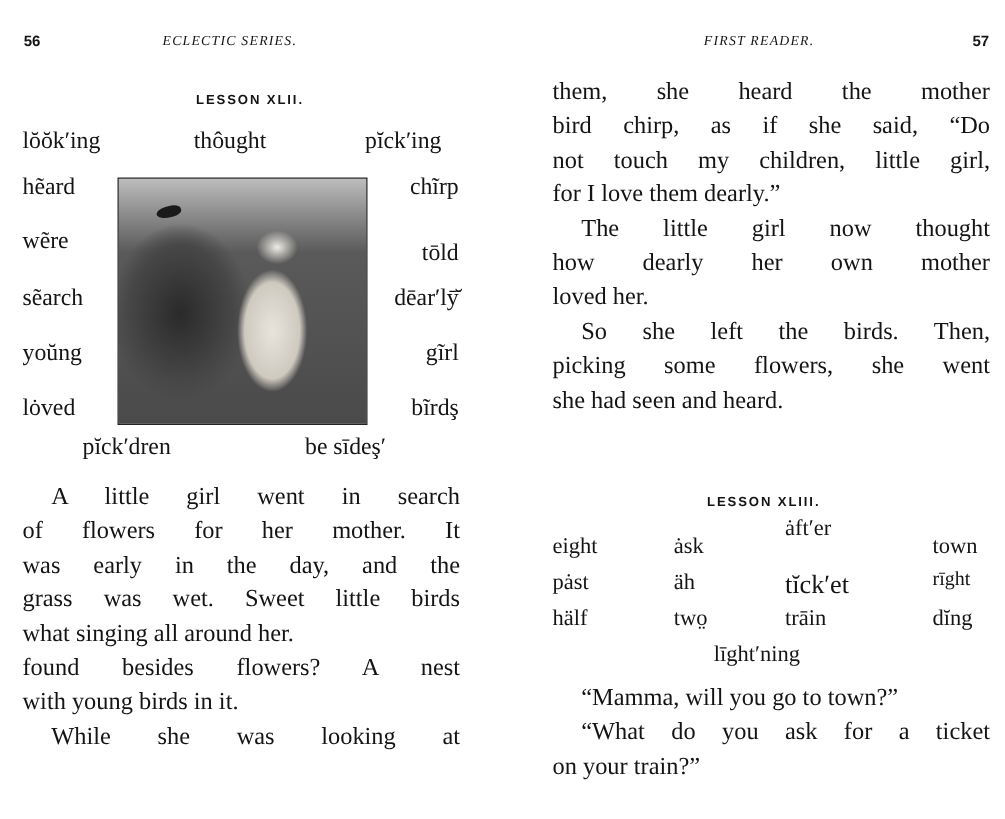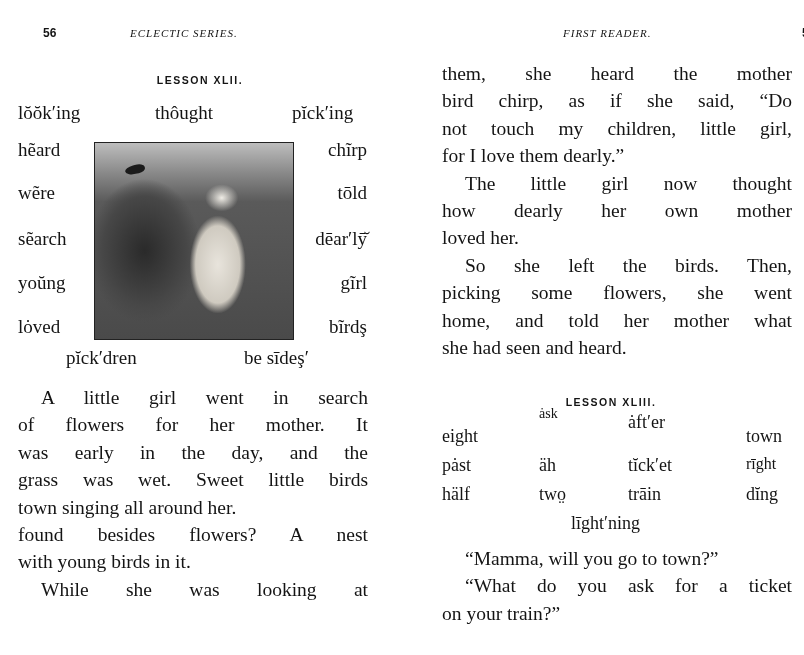--- a/index.html
+++ b/index.html
@@ -1,21 +1,21 @@
 <!DOCTYPE html>
 <html><head>
 <meta charset="utf-8">
 <style>
   html, body { margin:0; padding:0; background:#ffffff; }
   body { width:804px; height:655px; position:relative; overflow:hidden; color:#141414;
          font-family:"DejaVu Serif", "Liberation Serif", serif; }
   .page { position:absolute; top:0; height:655px; }
   .page-left { left:0; width:400px; }
   .page-right { left:400px; width:404px; }
-  .folio { position:absolute; top:26px; font-family:"Liberation Sans", sans-serif; font-size:12px; font-weight:bold;margin-left:24px; }
+  .folio { position:absolute; top:26px; font-family:"Liberation Sans", sans-serif; font-size:12px; font-weight:bold; }
   .running { position:absolute; top:27px; font-family:"Liberation Serif", serif; font-style:italic; font-size:11px; letter-spacing:1px; }
   .lesson-title { position:absolute; font-family:"Liberation Sans", sans-serif; font-weight:bold; font-size:10.5px; letter-spacing:1.5px; text-align:center; }
   .word { position:absolute; font-family:"Liberation Serif", serif; font-size:19px; white-space:nowrap; }
   .para { position:absolute; font-family:"Liberation Serif", serif; font-size:19.5px; line-height:27.4px; text-align:justify; }
   .line { display:block; text-align:justify; text-align-last:justify; height:27.4px; white-space:nowrap; }
   .line.last { text-align-last:left; }
   .line.indent { padding-left:23px; }
   .illustration { position:absolute; left:94px; top:142px; width:198px; height:196px; border:1px solid #222;
       background:
         radial-gradient(ellipse 40px 70px at 62% 62%, #e8e4dc 0%, #cfcac0 55%, rgba(0,0,0,0) 70%),
@@ -37,72 +37,71 @@
   <div class="word" style="left:155px; top:102px;">thôught</div>
   <div class="word" style="left:292px; top:102px;">pĭck′ing</div>
 
   <div class="word" style="left:18px; top:139px;">hẽard</div>
   <div class="word" style="left:18px; top:182px;">wẽre</div>
   <div class="word" style="left:18px; top:228px;">sẽarch</div>
   <div class="word" style="left:18px; top:272px;">yoŭng</div>
   <div class="word" style="left:18px; top:316px;">lȯved</div>
 
   <div class="word" style="right:33px; top:139px;">chĩrp</div>
-  <div class="word" style="right:33px; top:182px;">tōld</div>
+  <div class="word" style="right:33px; top:192px;">tōld</div>
   <div class="word" style="right:33px; top:228px;">dēar′lȳ̆</div>
   <div class="word" style="right:33px; top:272px;">gĩrl</div>
   <div class="word" style="right:33px; top:316px;">bĩrdş</div>
 
   <div class="word" style="left:66px; top:347px;">pĭck′dren</div>
   <div class="word" style="left:244px; top:347px;">be sīdeş′</div>
 
   <div class="illustration">
     <div class="bird"></div>
   </div>
 
   <div class="para" style="left:18px; top:384px; width:350px;">
     <span class="line indent">A little girl went in search</span>
     <span class="line">of flowers for her mother. It</span>
     <span class="line">was early in the day, and the</span>
     <span class="line">grass was wet. Sweet little birds</span>
-    <span class="line last">town singing all around her.</span>
+    <span class="line last">what singing all around her.</span>
     <span class="line">found besides flowers? A nest</span>
     <span class="line last">with young birds in it.</span>
     <span class="line indent">While she was looking at</span>
   </div>
 </div>
 
 <div class="page page-right">
   <div class="running" style="left:163px;">FIRST READER.</div>
   <div class="folio" style="left:378px;">57</div>
 
   <div class="para" style="left:42px; top:60px; width:350px;">
     <span class="line">them, she heard the mother</span>
     <span class="line">bird chirp, as if she said, “Do</span>
     <span class="line">not touch my children, little girl,</span>
     <span class="line last">for I love them dearly.”</span>
     <span class="line indent">The little girl now thought</span>
     <span class="line">how dearly her own mother</span>
     <span class="line last">loved her.</span>
     <span class="line indent">So she left the birds. Then,</span>
     <span class="line">picking some flowers, she went</span>
-    <span class="line">home, and told her mother what</span>
     <span class="line last">she had seen and heard.</span>
   </div>
 
   <div class="lesson-title" style="left:0; width:404px; top:396px; padding-left:18px; box-sizing:border-box;">LESSON XLIII.</div>
 
   <div class="word" style="left:42px; top:426px; font-size:18px;">eight</div>
-  <div class="word" style="left:139px; top:406px; font-size:14px;">ȧsk</div>
+  <div class="word" style="left:139px; top:426px; font-size:18px;">ȧsk</div>
   <div class="word" style="left:228px; top:412px; font-size:18px;">ȧft′er</div>
   <div class="word" style="left:346px; top:426px; font-size:18px;">town</div>
 
   <div class="word" style="left:42px; top:455px; font-size:18px;">pȧst</div>
   <div class="word" style="left:139px; top:455px; font-size:18px;">äh</div>
-  <div class="word" style="left:228px; top:455px; font-size:18px;">tĭck′et</div>
+  <div class="word" style="left:228px; top:455px; font-size:21px;">tĭck′et</div>
   <div class="word" style="left:346px; top:455px; font-size:16px;">rīght</div>
 
   <div class="word" style="left:42px; top:484px; font-size:18px;">hälf</div>
   <div class="word" style="left:139px; top:484px; font-size:18px;">two̤</div>
   <div class="word" style="left:228px; top:484px; font-size:18px;">trāin</div>
   <div class="word" style="left:346px; top:484px; font-size:18px;">dĭng</div>
 
   <div class="word" style="left:171px; top:513px; font-size:18px;">līght′ning</div>
 
   <div class="para" style="left:42px; top:545px; width:350px;">

